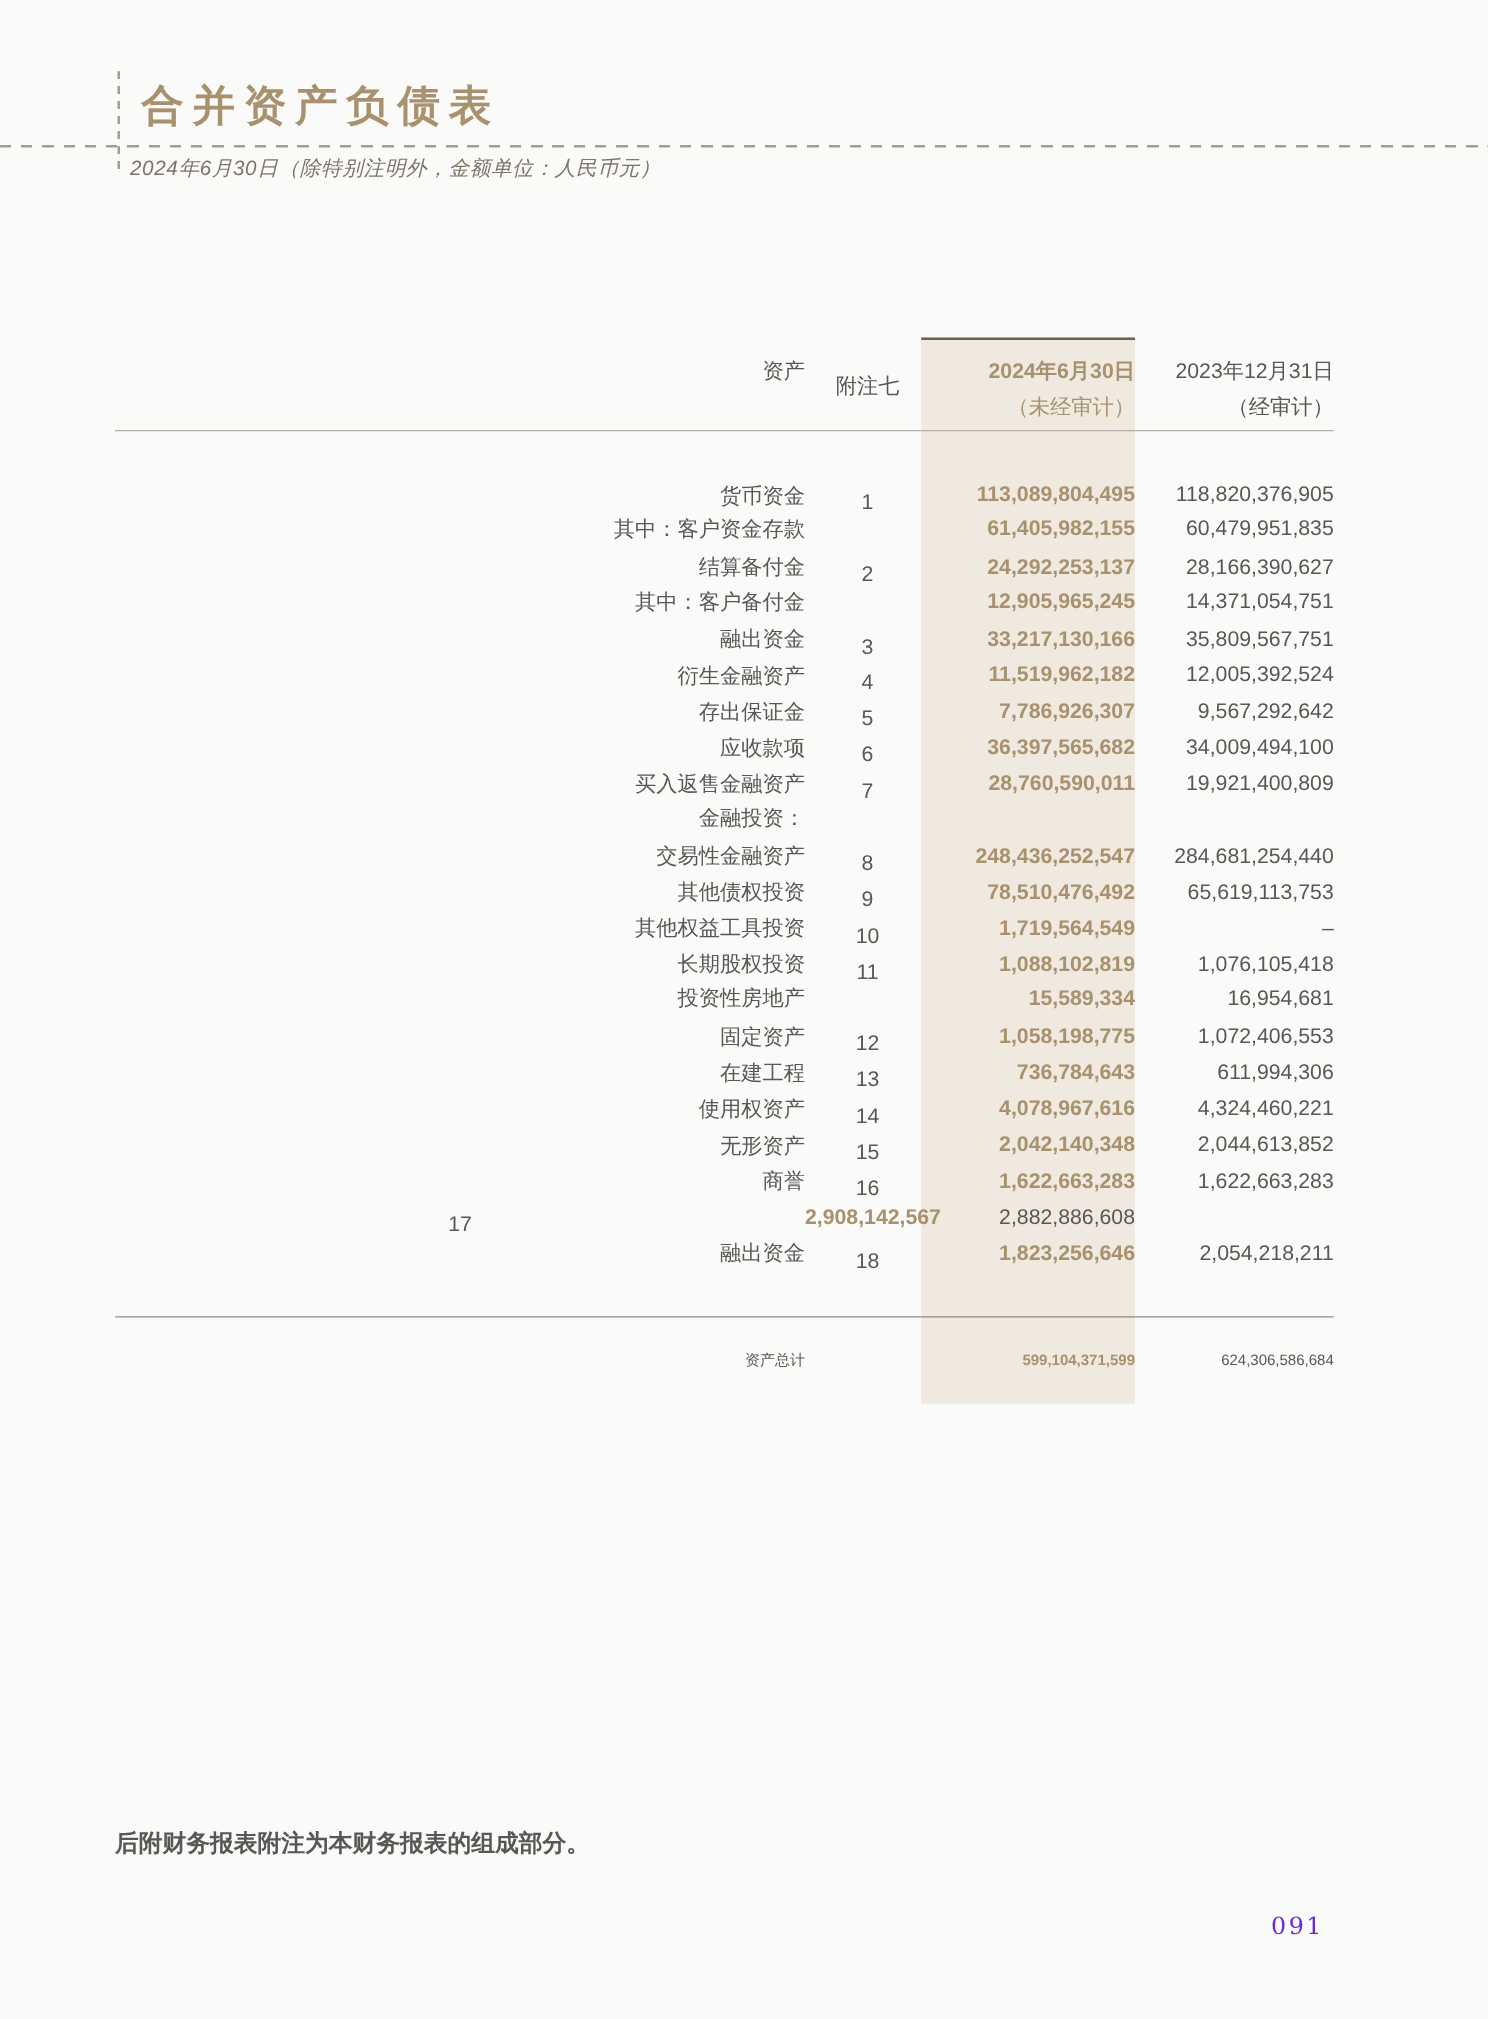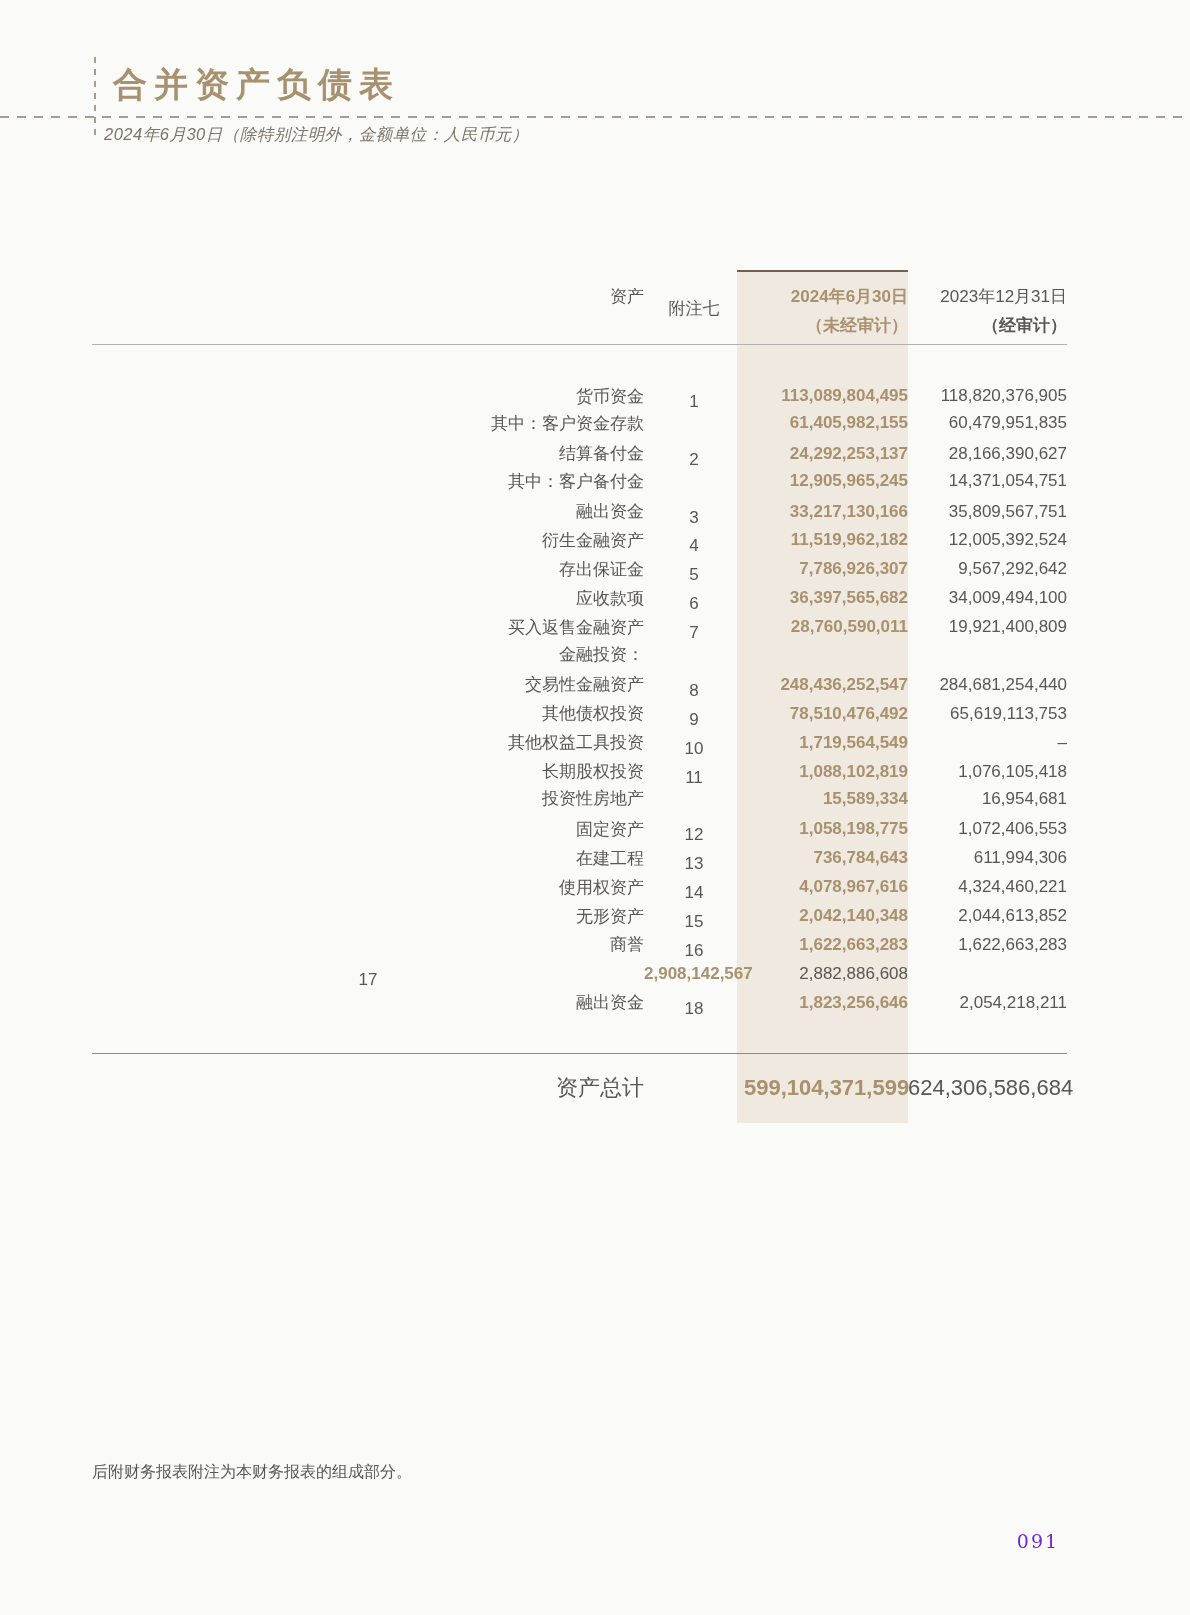--- a/index.html
+++ b/index.html
@@ -66,37 +66,37 @@
   .c-v2023{text-align:right;}
 
   .thead{
     position:relative;
     padding-top:12px;height:75px;
     border-bottom:1px solid var(--hairline);
     align-items:start;
     font-size:17px;line-height:29px;
   }
   .thead .c-v2024{color:var(--accent);}
-  .thead .h2{font-weight:700;}
+  .thead .h2{font-weight:400;}
   .thead .c-v2024 .h1{font-weight:700;}
 
   .rows{position:relative;padding-top:35px;}
   .row{height:28.9px;font-size:17px;}
   .row.indent .c-label{padding-left:18px;}
 
   .total-sep{
     position:relative;margin-top:37px;
     border-top:1.5px solid var(--hairline-dark);
   }
-  .total-row{height:69px;font-size:22px;margin-left:10px;}
+  .total-row{height:69px;font-size:12px;margin-left:10px;}
 
   
   .footer-note{
     position:absolute;left:92px;top:1462px;
-    font-size:16px;color:var(--ink);
+    font-size:19px;color:var(--ink);font-weight:bold;
   }
   .page-number{
     position:absolute;left:1008px;top:1530px;width:60px;
     font-family:"DejaVu Serif","Liberation Serif",serif;
     font-size:19px;letter-spacing:2px;color:#6d28d9;text-align:center;
   }
 </style>
 </head>
 <body>
 

